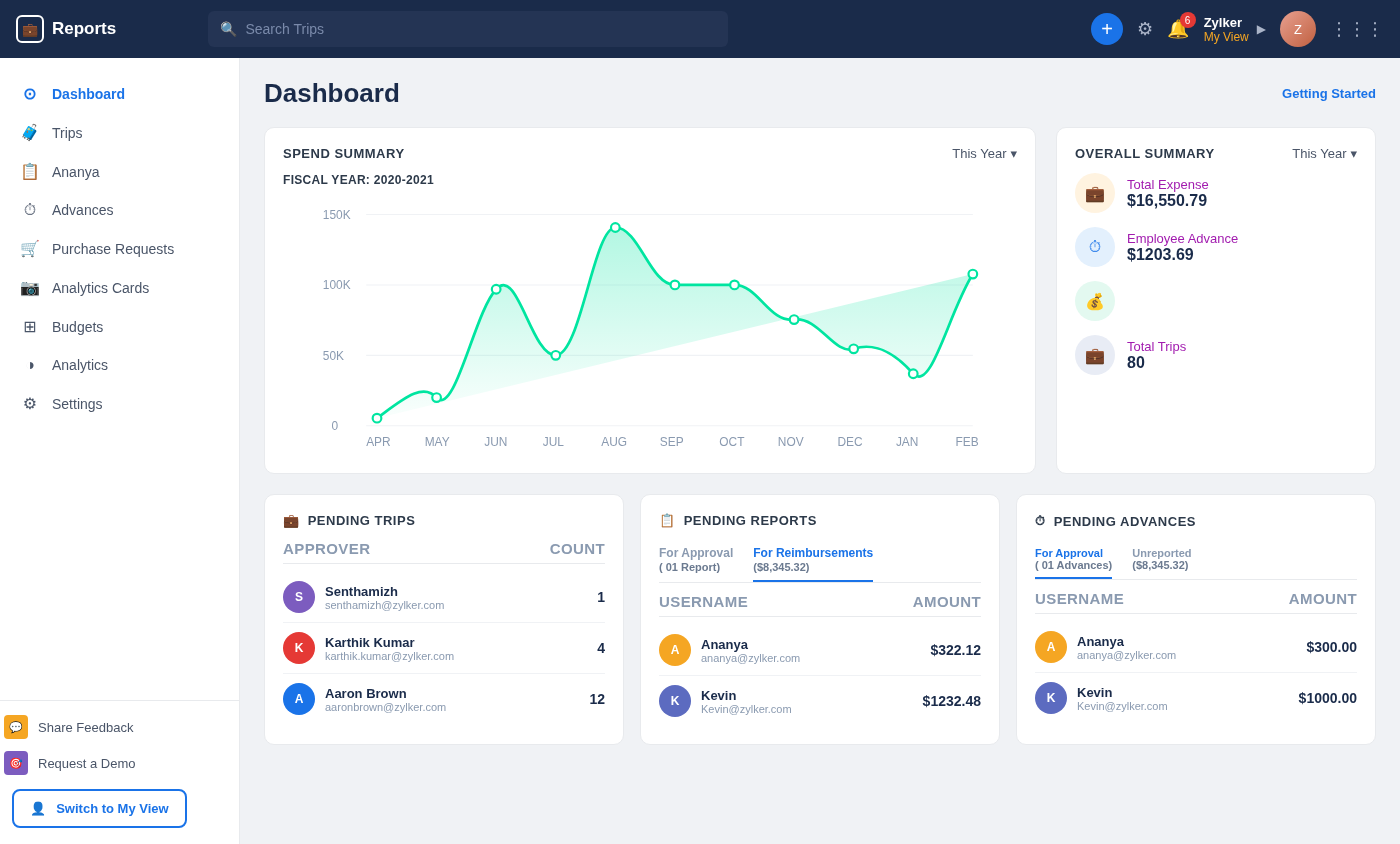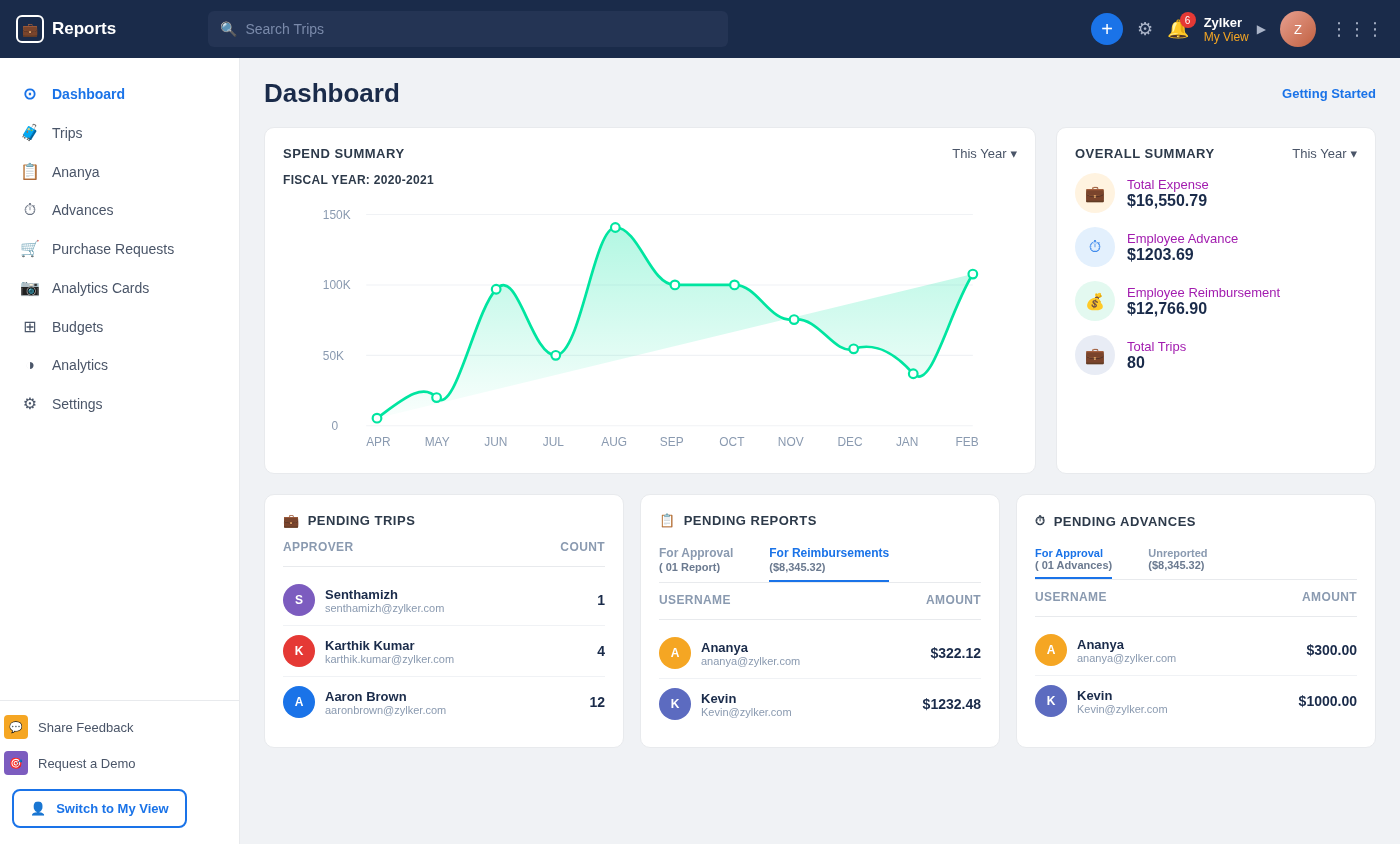--- a/index.html
+++ b/index.html
@@ -136,32 +136,32 @@
     .summary-icon.blue { background: #e3f0fd; color: #1a73e8; }
     .summary-icon.green { background: #e3f9f0; color: #00b88a; }
     .summary-icon.navy { background: #e8ecf5; color: #2d3a6a; }
     .summary-label { font-size: 13px; color: #a21caf; }
     .summary-value { font-size: 16px; font-weight: 700; color: #1a2b4a; }
 
     
     .row2 { display: flex; gap: 16px; }
     .pending-card { flex: 1; }
     .pending-card-title { display: flex; align-items: center; gap: 8px; font-size: 13px; font-weight: 700; color: #2d3a4a; text-transform: uppercase; letter-spacing: 0.5px; margin-bottom: 12px; }
-    .table-header { display: flex; justify-content: space-between; font-size: 12px; font-weight: 600; color: #8a9ab0; text-transform: uppercase; letter-spacing: 0.4px; padding-bottom: 12px; border-bottom: 1px solid #e8eaed; margin-bottom: 8px; }
+    .table-header { display: flex; justify-content: space-between; font-size: 15px; font-weight: 600; color: #8a9ab0; text-transform: uppercase; letter-spacing: 0.4px; padding-bottom: 6px; border-bottom: 1px solid #e8eaed; margin-bottom: 8px; }
     .table-row { display: flex; align-items: center; padding: 9px 0; border-bottom: 1px solid #f0f2f5; }
     .table-row:last-child { border-bottom: none; }
     .row-avatar { width: 32px; height: 32px; border-radius: 50%; flex-shrink: 0; margin-right: 10px; display: flex; align-items: center; justify-content: center; font-size: 12px; font-weight: 600; color: #fff; }
     .row-info { flex: 1; }
     .row-name { font-size: 13px; font-weight: 600; color: #1a2b4a; }
     .row-email { font-size: 11px; color: #8a9ab0; }
     .row-count { font-size: 14px; font-weight: 600; color: #1a2b4a; }
     .row-amount { font-size: 14px; font-weight: 600; color: #1a2b4a; }
 
     
-    .tab-row { display: flex; gap: 16px; margin-bottom: 10px; border-bottom: 1px solid #e8eaed; }
+    .tab-row { display: flex; gap: 0; margin-bottom: 10px; border-bottom: 1px solid #e8eaed; }
     .tab { font-size: 12px; font-weight: 600; padding: 6px 0; margin-right: 20px; cursor: pointer; color: #8a9ab0; border-bottom: 2px solid transparent; }
     .tab.active { color: #1a73e8; border-bottom: 2px solid #1a73e8; }
     .tab-sub { font-size: 11px; color: #6b7a90; }
 
     
     .y-label { font-size: 11px; fill: #8a9ab0; }
     .x-label { font-size: 11px; fill: #8a9ab0; }
   </style>
 </head>
 <body>
@@ -341,24 +341,20 @@
             </div>
             <div class="summary-item">
     <div class="summary-icon blue">⏱</div>
     <div>
       <div class="summary-label">Employee Advance</div>
       <div class="summary-value">$1203.69</div>
     </div>
             </div>
             <div class="summary-item">
     <div class="summary-icon green">💰</div>
-    <div>
-      <div class="summary-label">Employee Reimbursement</div>
-      <div class="summary-value">$12,766.90</div>
-    </div>
             </div>
             <div class="summary-item">
     <div class="summary-icon navy">💼</div>
     <div>
       <div class="summary-label">Total Trips</div>
       <div class="summary-value">80</div>
     </div>
             </div>
           </div>
       </div>

